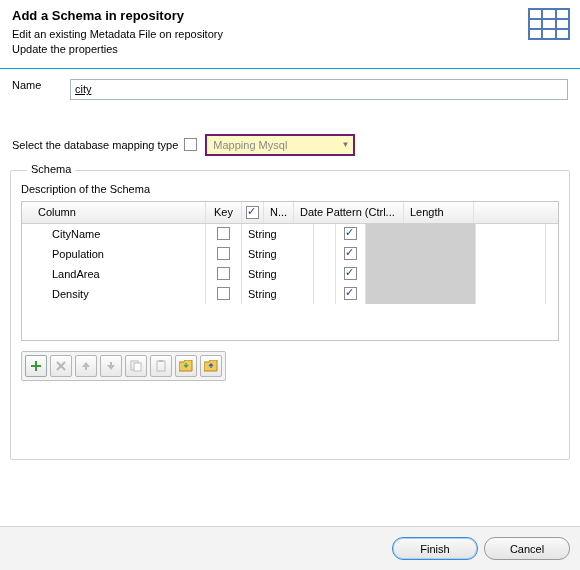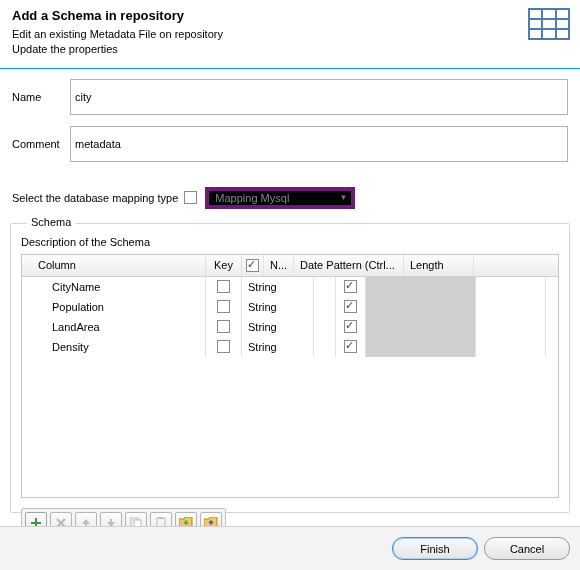--- a/index.html
+++ b/index.html
@@ -37,55 +37,56 @@
     right: 10px;
     top: 8px;
     width: 42px;
     height: 32px;
   }
   .form-area {
     padding: 10px 12px 6px 12px;
   }
   .form-row {
     display: flex;
-    align-items: center;
-    margin-bottom: 11px;
+    align-items: flex-start;
+    margin-bottom: 20px;
   }
   .form-row label {
     width: 58px;
     font-size: 11px;
   }
   .form-row input.text {
     flex: 1;
     border: 1px solid #a8b4c0;
     padding: 3px 4px;
     font-size: 11px;
-    height: 36px;
-    background: #fff;
+    height: 21px;
+    background: #fff;
+    text-decoration: underline;
   }
   .mapping-row {
     display: flex;
     align-items: center;
     padding: 8px 12px 14px 12px;
   }
   .mapping-row span.lbl {
     margin-right: 6px;
   }
   .chk {
     width: 13px;
     height: 13px;
     border: 1px solid #8a8a8a;
     background: #fff;
     display:inline-block;
     vertical-align:middle;
   }
   .combo {
     margin-left: 8px;
-    border: 4px solid #701a75;
-    background: #000000;
+    border: 2px solid #701a75;
+    background: #fef9c3;
     color: #888;
     display: flex;
     align-items: center;
     padding: 2px 4px 2px 6px;
     height: 22px;
     width: 150px;
     justify-content: space-between;
   }
   .combo .arrow {
     font-size: 8px;
@@ -106,21 +107,21 @@
     background: #fff;
     padding: 0 4px;
     font-size: 11px;
   }
   .desc {
     margin-bottom: 6px;
     font-size: 11px;
   }
   .table {
     border: 1px solid #c5c5c5;
-    height: 244px;
+    height: 140px;
     overflow: hidden;
     background: #fff;
   }
   .thead, .trow {
     display: flex;
     align-items: center;
     height: 20px;
   }
   .thead {
     background: linear-gradient(#fdfdfd,#ececec);
@@ -227,24 +228,20 @@
       <line x1="28" y1="1" x2="28" y2="31" stroke="#4e7ab5" stroke-width="2"></line>
     </svg>
   </div>
 </div>
 
 <div class="form-area">
   <div class="form-row">
     <label>Name</label>
     <input class="text" type="text" value="city" style="">
   </div>
-  <div class="form-row">
-    <label>Comment</label>
-    <input class="text" type="text" value="metadata" style="">
-  </div>
 </div>
 
 <div class="mapping-row">
   <span class="lbl">Select the database mapping type</span>
   <span class="chk"></span>
   <div class="combo">
     <span>Mapping Mysql</span>
     <span class="arrow">▼</span>
   </div>
 </div>

